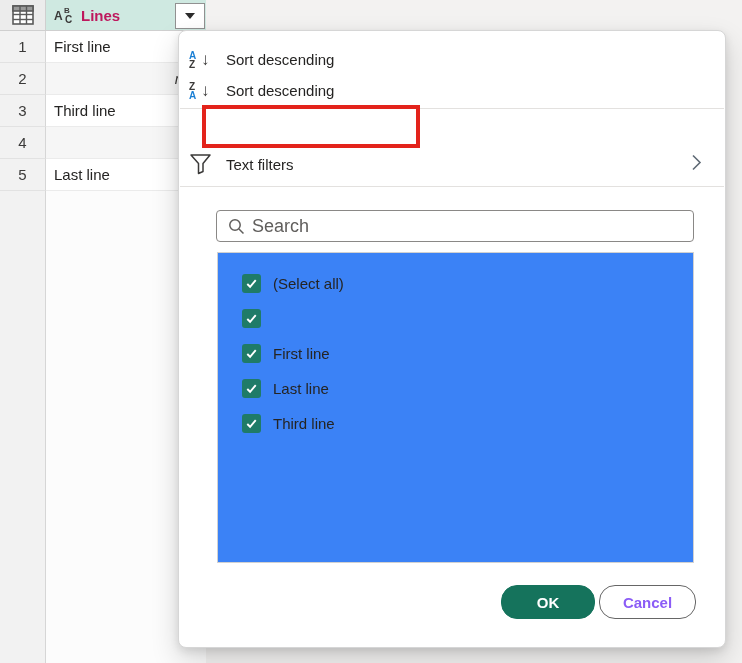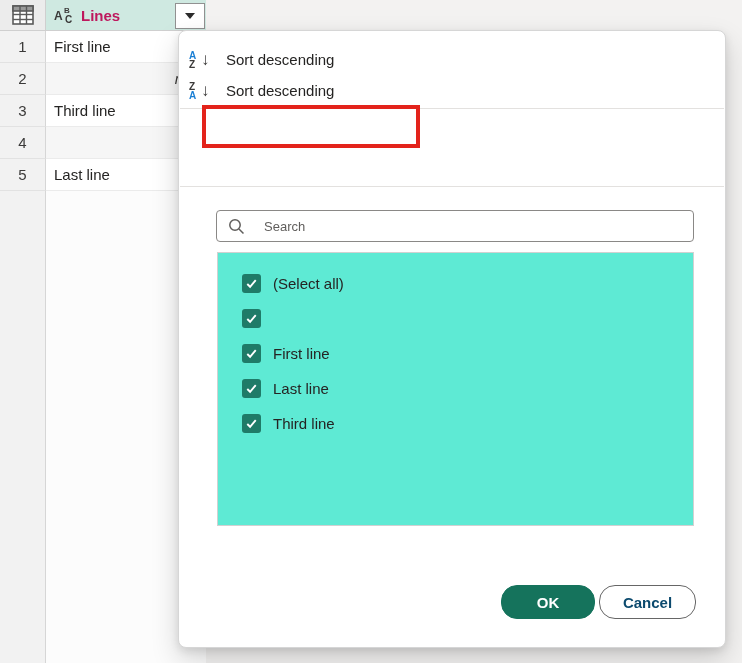--- a/index.html
+++ b/index.html
@@ -49,35 +49,35 @@
   .sep { position:absolute; left:1px; right:1px; height:1px; background:#e3e1df; }
   .chevron { position:absolute; right:22px; top:50%; transform:translateY(-50%); }
 
   .red-annotation { position:absolute; left:23px; top:74px; width:218px; height:43px;
                     border:4px solid var(--annotation-red); pointer-events:none; z-index:5; }
 
   .searchbox { position:absolute; left:37px; top:179px; width:478px; height:32px;
                border:1px solid #8a8886; border-radius:4px; display:flex; align-items:center;
                padding-left:11px; background:#fff; }
   .searchbox input { border:none; outline:none; flex:1; font-family:"Liberation Sans",sans-serif;
-                     font-size:13px; color:#be185d; margin-left:19px; background:transparent; }
+                     font-size:18px; color:#be185d; margin-left:7px; background:transparent; }
   .searchbox input::placeholder { color:#605e5c; }
 
-  .listbox { position:absolute; left:38px; top:221px; width:477px; height:274px;
-             border:1px solid #d1d1d1; padding-top:13px; overflow:hidden; background:#5eead4; }
+  .listbox { position:absolute; left:38px; top:221px; width:477px; height:311px;
+             border:1px solid #d1d1d1; padding-top:13px; overflow:hidden; background:#3b82f6; }
   .list-item { display:flex; align-items:center; height:35px; padding-left:24px; cursor:pointer; }
   .checkbox { width:19px; height:19px; background:var(--checkbox); border-radius:3px; flex:0 0 auto;
               display:flex; align-items:center; justify-content:center; }
   .list-label { font-size:15px; color:#252423; margin-left:12px; }
 
   .btn { position:absolute; top:554px; height:34px; border-radius:16px; font-size:15px;
          display:flex; align-items:center; justify-content:center; cursor:pointer;
          font-family:"Liberation Sans",sans-serif; }
   .btn-ok { left:322px; width:94px; background:var(--accent); color:#fff; font-weight:700; border:1px solid var(--accent); }
-  .btn-cancel { left:420px; width:97px; background:#fff; color:#0c4a6e; font-weight:600; border:1px solid #666; }
+  .btn-cancel { left:420px; width:97px; background:#fff; color:#8b5cf6; font-weight:600; border:1px solid #666; }
 </style>
 </head>
 <body>
 
 <div class="screen">
 
   <div class="corner">
     <svg width="22" height="20" viewBox="0 0 22 20">
       <rect x="1" y="1" width="20" height="18" fill="#fff" stroke="#5a5a5a" stroke-width="1.6"></rect>
       <rect x="1" y="1" width="20" height="5" fill="#9a9a9a" stroke="#5a5a5a" stroke-width="1.6"></rect>
@@ -144,20 +144,33 @@
           </span>
         <span class="sort-arrow">↓</span>
       </span>
       <span>Sort descending</span>
     </div>
 
     <div class="sep" style="top:77px"></div>
 
     <div class="red-annotation"></div>
 
+    <div class="menu-item" style="top:116px; height:34px">
+      <span class="mi-icon">
+        <svg width="23" height="22" viewBox="0 0 23 22">
+          <path d="M2 2 H21 L14 10.5 V18.5 L9.5 20.5 V10.5 Z" fill="none" stroke="#3b3a39" stroke-width="1.5" stroke-linejoin="round"></path>
+        </svg>
+      </span>
+      <span>Text filters</span>
+      <span class="chevron">
+        <svg width="14" height="18" viewBox="0 0 14 18">
+          <polyline points="4,2 11,9 4,16" fill="none" stroke="#5f6a75" stroke-width="1.6"></polyline>
+        </svg>
+      </span>
+    </div>
 
     <div class="sep" style="top:155px"></div>
 
     <div class="searchbox">
       <svg width="17" height="17" viewBox="0 0 17 17">
         <circle cx="7" cy="7" r="5.2" fill="none" stroke="#605e5c" stroke-width="1.5"></circle>
         <line x1="11" y1="11" x2="15.5" y2="15.5" stroke="#605e5c" stroke-width="1.5"></line>
       </svg>
       <input type="text" placeholder="Search" style="">
     </div>

